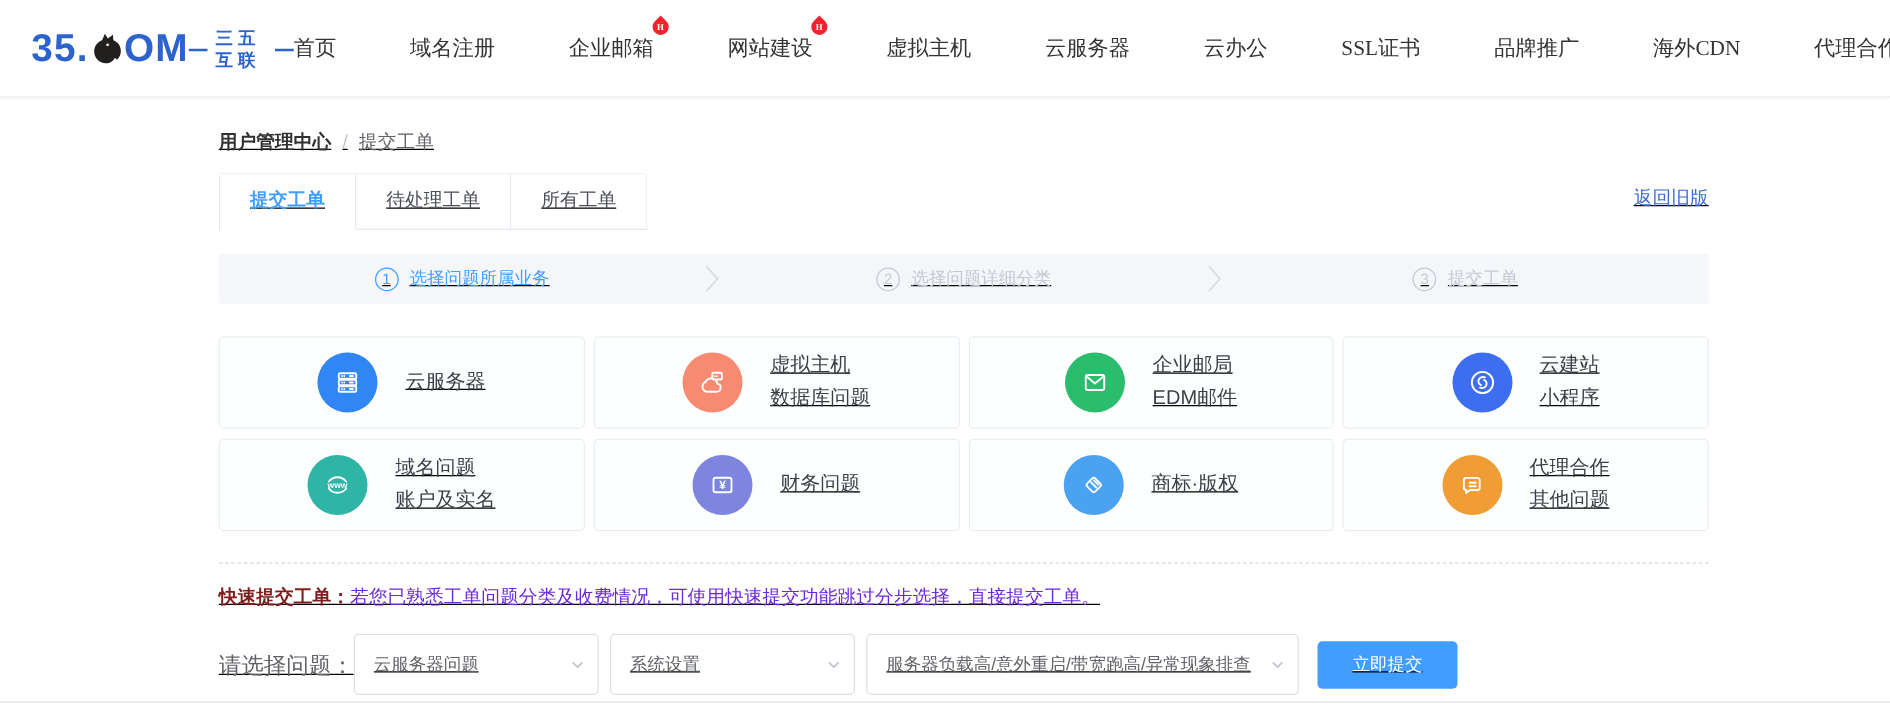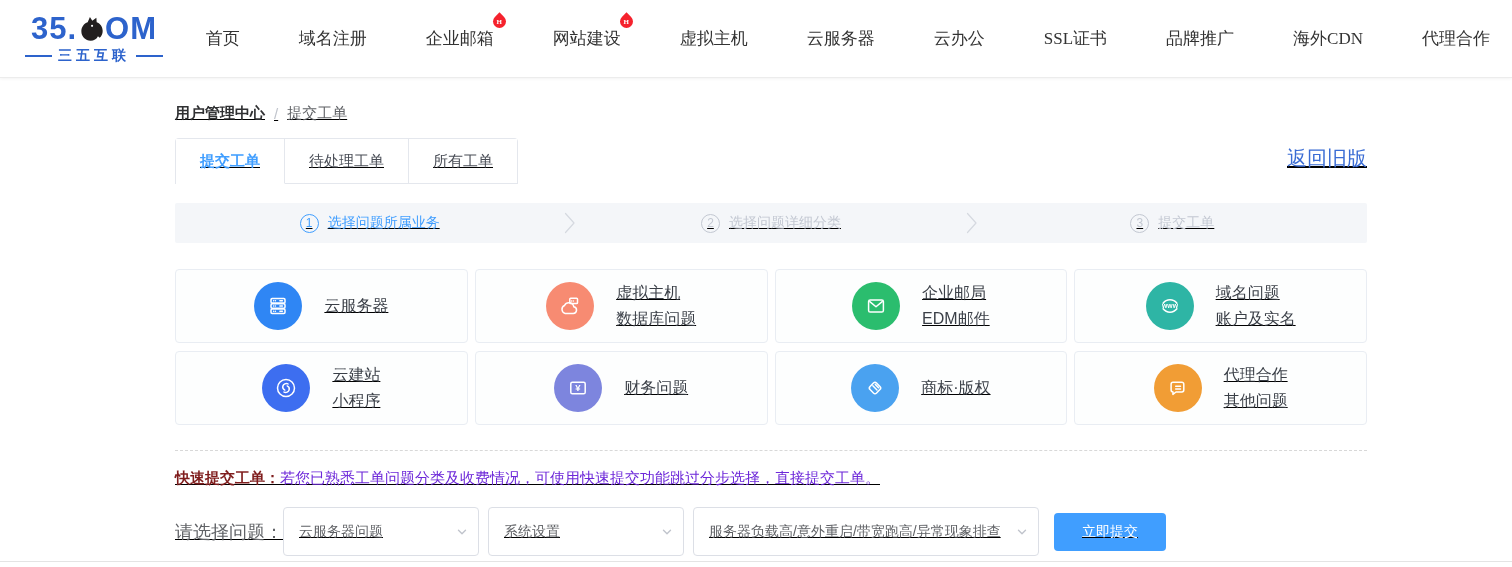--- a/index.html
+++ b/index.html
@@ -6,21 +6,21 @@
   body{
     width:1512px;height:567px;position:relative;overflow:hidden;background:#fff;
     font-family:"Liberation Sans","DejaVu Sans",sans-serif;
     -webkit-font-smoothing:antialiased;
   }
   
   .site-header{
     height:78px;border-bottom:1px solid #ececec;box-shadow:0 1px 3px rgba(0,0,0,.05);
     display:flex;align-items:center;padding:0 14px 0 25px;box-sizing:border-box;background:#fff;
   }
-  .logo{display:flex;flex-direction:column;align-items:center;text-decoration:none;cursor:pointer;}
+  .logo{display:flex;flex-direction:row;align-items:center;text-decoration:none;cursor:pointer;}
   .logo-main{display:flex;align-items:flex-end;font-size:31px;font-weight:800;color:var(--logo-blue);letter-spacing:1px;line-height:1;}
   .logo-main svg{margin:0 0 -2px 0;}
   .logo-sub{display:flex;align-items:center;gap:6px;margin-top:3px;color:var(--logo-blue);font-size:14px;font-weight:700;letter-spacing:4px;}
   .logo-sub .dash{display:inline-block;width:27px;height:2px;background:var(--logo-blue);}
   .main-nav{margin-left:auto;display:flex;align-items:center;gap:59px;padding-right:8px;font-family:Liberation Serif, serif;}
   .nav-item{position:relative;font-size:17px;color:#333;text-decoration:none;cursor:pointer;white-space:nowrap;}
   .hot-badge{
     position:absolute;top:-12px;right:-12px;width:13px;height:13px;background:var(--hot-red);
     border-radius:0 50% 50% 50%;transform:rotate(45deg);
     display:flex;align-items:center;justify-content:center;
@@ -31,21 +31,21 @@
   .breadcrumb{margin-top:26px;font-size:15px;display:flex;align-items:center;}
   .breadcrumb a{color:#303133;font-weight:700;text-decoration:none;cursor:pointer;}
   .bc-sep{color:#c0c4cc;margin:0 9px;}
   .bc-current{color:#606266;}
   .tabbar{margin-top:15px;display:flex;align-items:center;justify-content:space-between;}
   .tabs{display:inline-flex;border:1px solid #e4e7ed;border-bottom:none;border-radius:4px 4px 0 0;}
   .tab{height:44px;line-height:44px;padding:0 24px;font-size:15px;color:#4a4e57;cursor:pointer;
        border-bottom:1px solid #e4e7ed;border-right:1px solid #e4e7ed;background:#fff;white-space:nowrap;}
   .tab:last-child{border-right:none;}
   .tab.active{color:var(--accent-blue);font-weight:700;border-bottom-color:transparent;}
-  .back-link{font-size:20px;color:var(--link-blue);text-decoration:none;cursor:pointer;margin-bottom:6px;margin-left:12px;}
+  .back-link{font-size:15px;color:var(--link-blue);text-decoration:none;cursor:pointer;margin-bottom:6px;margin-left:12px;}
   .steps{margin-top:19px;height:40px;background:var(--step-bar-bg);border-radius:2px;display:flex;align-items:center;}
   .step{flex:1;display:flex;align-items:center;justify-content:center;gap:9px;font-size:14px;color:#c3c8d2;}
   .step.active{color:var(--accent-blue);}
   .step-num{width:19px;height:19px;border:1px solid currentColor;border-radius:50%;
             display:flex;align-items:center;justify-content:center;font-size:12px;box-sizing:border-box;}
   .step-chevron{display:flex;align-items:center;}
   .cards{margin-top:26px;display:grid;grid-template-columns:repeat(4,1fr);gap:8px 7px;}
   .card{height:74px;border:1px solid #e9edf3;border-radius:4px;background:#fdfefe;box-sizing:border-box;
         display:flex;align-items:center;justify-content:center;gap:22px;cursor:pointer;}
   .cicon{width:48px;height:48px;border-radius:50%;flex:0 0 48px;display:flex;align-items:center;justify-content:center;}
@@ -180,43 +180,43 @@
             <rect x="4.6" y="6" width="14.8" height="12" rx="1.6"></rect>
             <path d="M5.8 7.6 12 12.8l6.2-5.2"></path>
           </svg>
         </span>
         <div class="ctext">
           <div>企业邮局</div>
           <div>EDM邮件</div>
         </div>
       </div>
       <div class="card">
+        <span class="cicon" style="background: rgb(61, 110, 240);">
+          <svg width="24" height="24" viewBox="0 0 24 24" fill="none" stroke="#fff" stroke-width="1.5" stroke-linecap="round" stroke-linejoin="round">
+            <circle cx="12" cy="12" r="8.5"></circle>
+            <path d="M14 7.9c-2.2-.85-4.5.15-5.1 2.1-.5 1.65.35 3.25 1.9 4.05"></path>
+            <path d="M10 16.1c2.2.85 4.5-.15 5.1-2.1.5-1.65-.35-3.25-1.9-4.05"></path>
+          </svg>
+        </span>
+        <div class="ctext">
+          <div>云建站</div>
+          <div>小程序</div>
+        </div>
+      </div>
+      <div class="card">
         <span class="cicon" style="background: rgb(46, 181, 165);">
           <svg width="24" height="24" viewBox="0 0 24 24" fill="none" stroke="#fff" stroke-width="1.5" stroke-linecap="round" stroke-linejoin="round">
             <path d="M5.1 9.2a8.7 8.7 0 0 1 13.8 0"></path>
             <path d="M18.9 14.8a8.7 8.7 0 0 1-13.8 0"></path>
             <text x="12" y="14.4" text-anchor="middle" font-size="6.8" font-weight="bold" fill="#fff" stroke="none">www</text>
           </svg>
         </span>
         <div class="ctext">
           <div>域名问题</div>
           <div>账户及实名</div>
-        </div>
-      </div>
-      <div class="card">
-        <span class="cicon" style="background: rgb(61, 110, 240);">
-          <svg width="24" height="24" viewBox="0 0 24 24" fill="none" stroke="#fff" stroke-width="1.5" stroke-linecap="round" stroke-linejoin="round">
-            <circle cx="12" cy="12" r="8.5"></circle>
-            <path d="M14 7.9c-2.2-.85-4.5.15-5.1 2.1-.5 1.65.35 3.25 1.9 4.05"></path>
-            <path d="M10 16.1c2.2.85 4.5-.15 5.1-2.1.5-1.65-.35-3.25-1.9-4.05"></path>
-          </svg>
-        </span>
-        <div class="ctext">
-          <div>云建站</div>
-          <div>小程序</div>
         </div>
       </div>
       <div class="card">
         <span class="cicon" style="background: rgb(125, 133, 222);">
           <svg width="24" height="24" viewBox="0 0 24 24" fill="none" stroke="#fff" stroke-width="1.5" stroke-linecap="round" stroke-linejoin="round">
             <rect x="4.8" y="6.2" width="14.4" height="11.6" rx="1.6"></rect>
             <text x="12" y="15.2" text-anchor="middle" font-size="9.5" font-weight="bold" fill="#fff" stroke="none">¥</text>
           </svg>
         </span>
         <div class="ctext">

